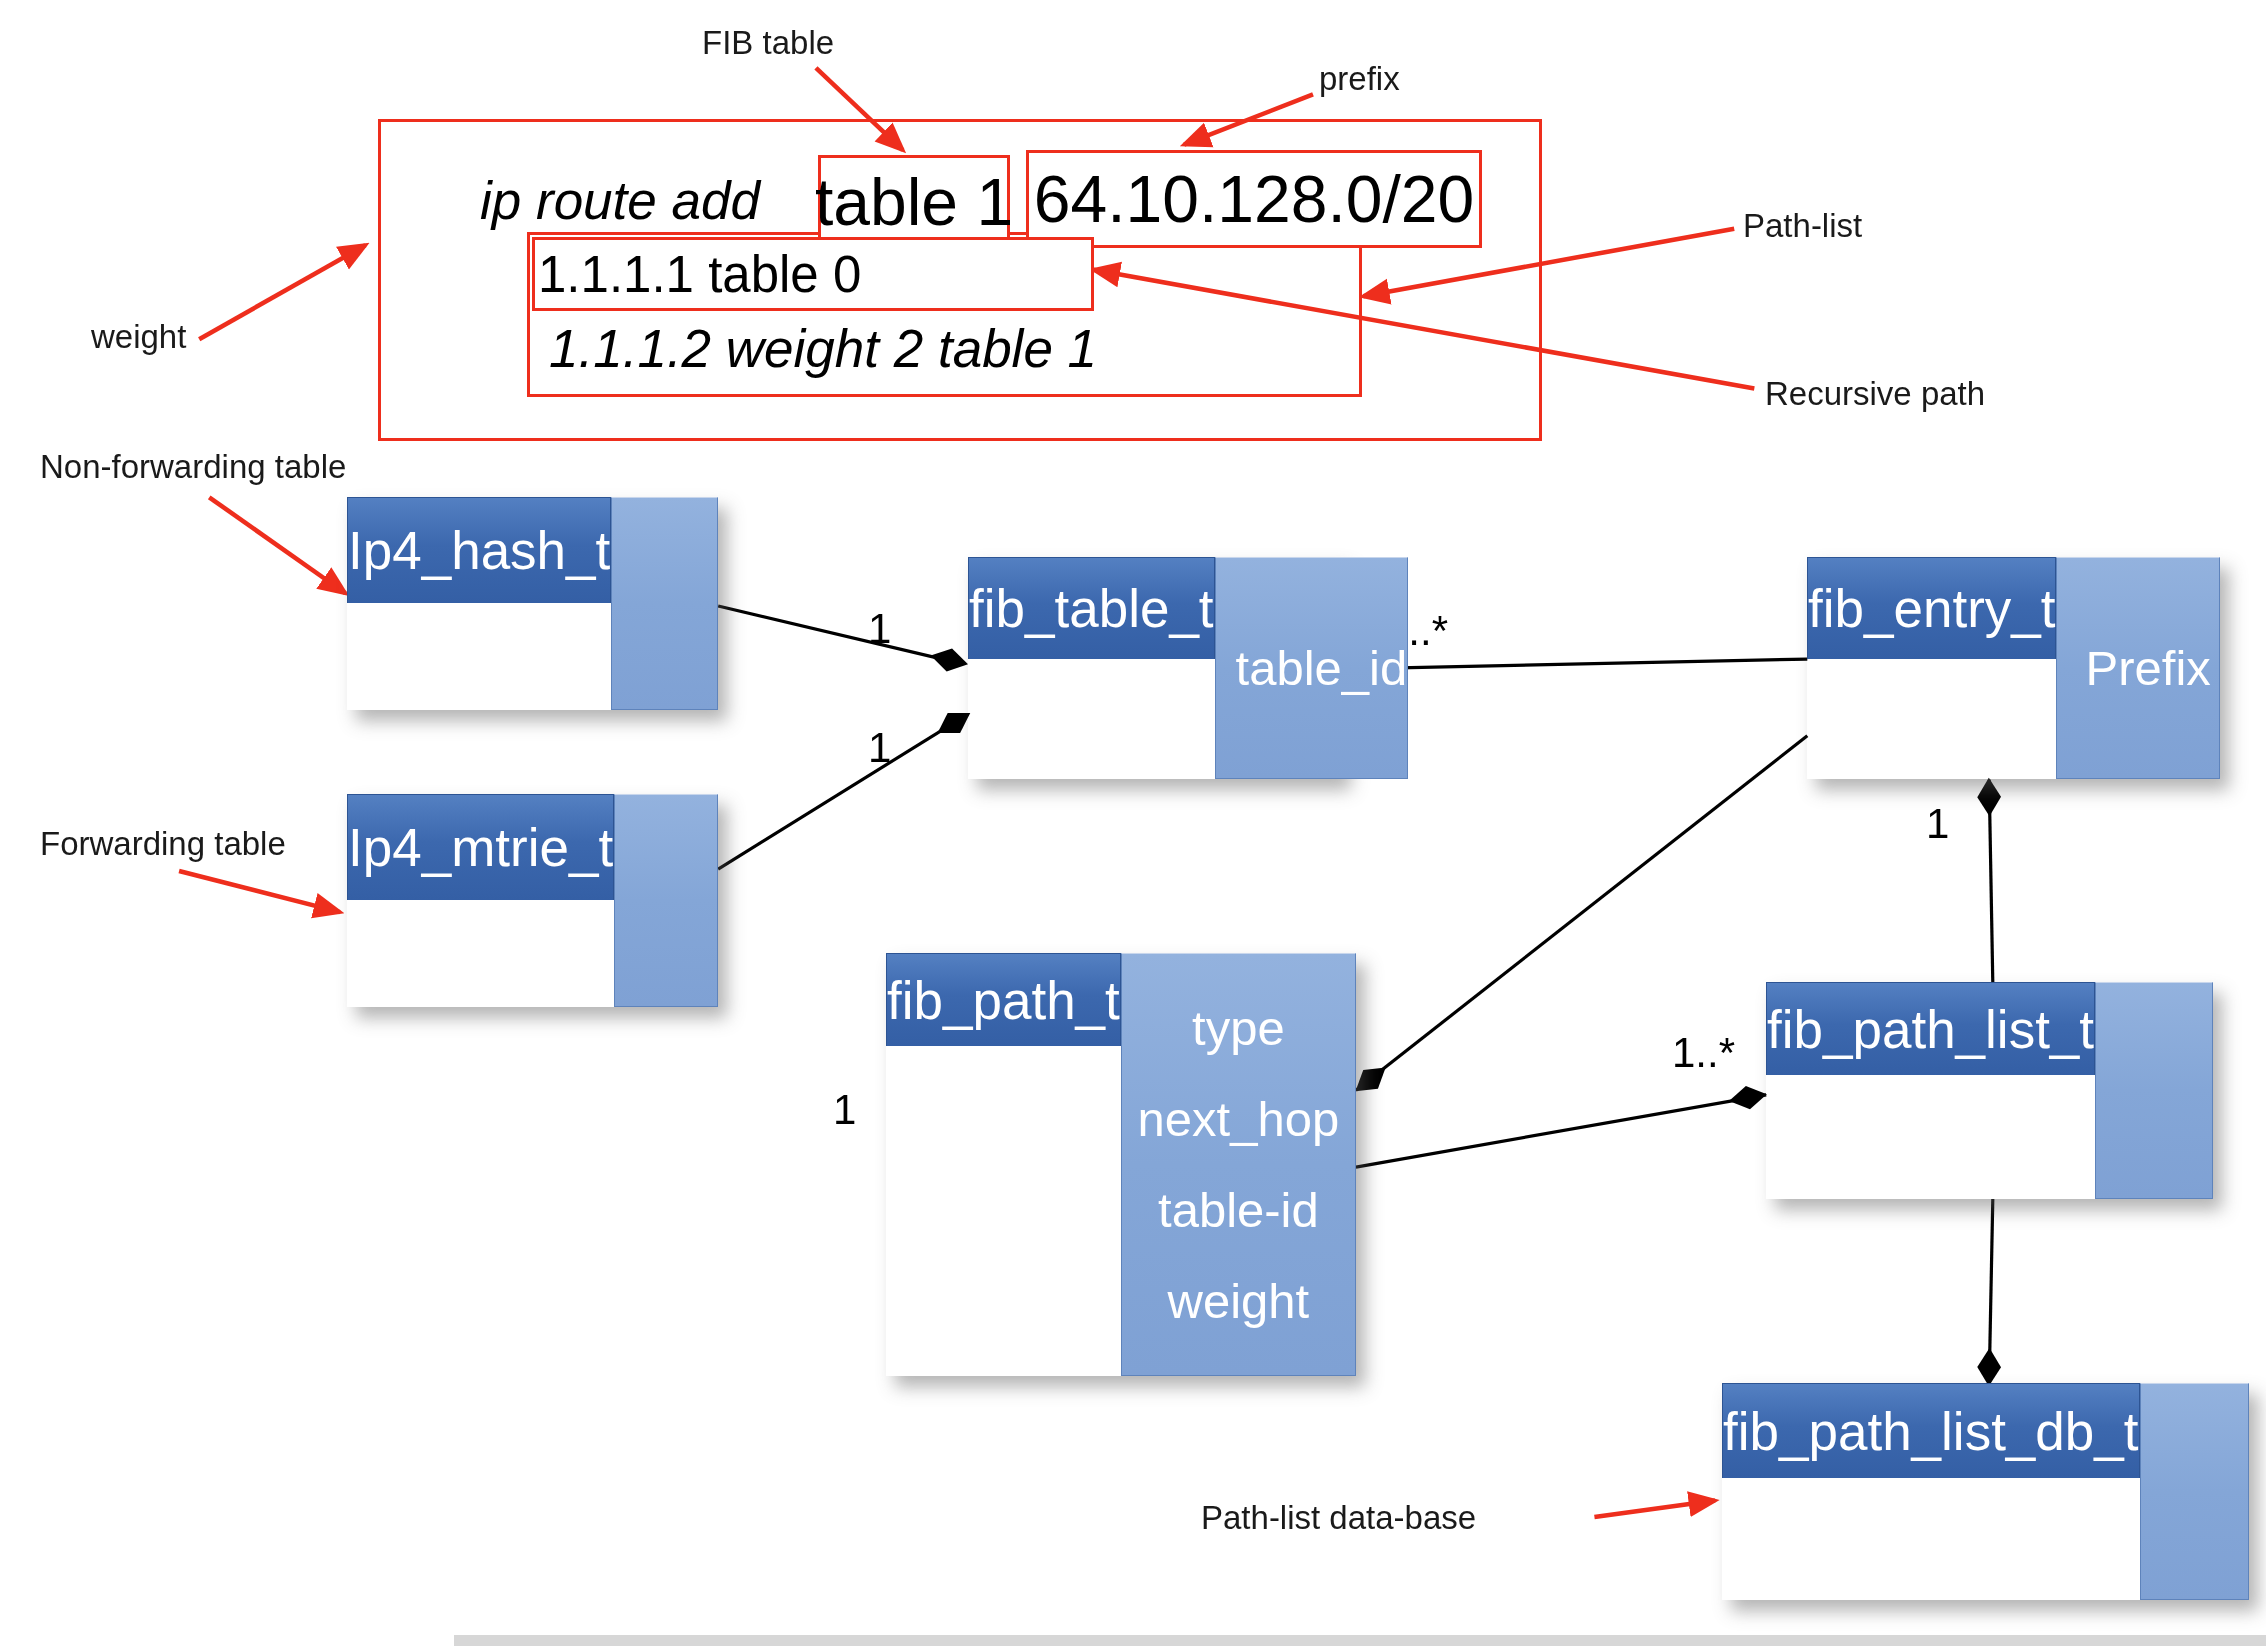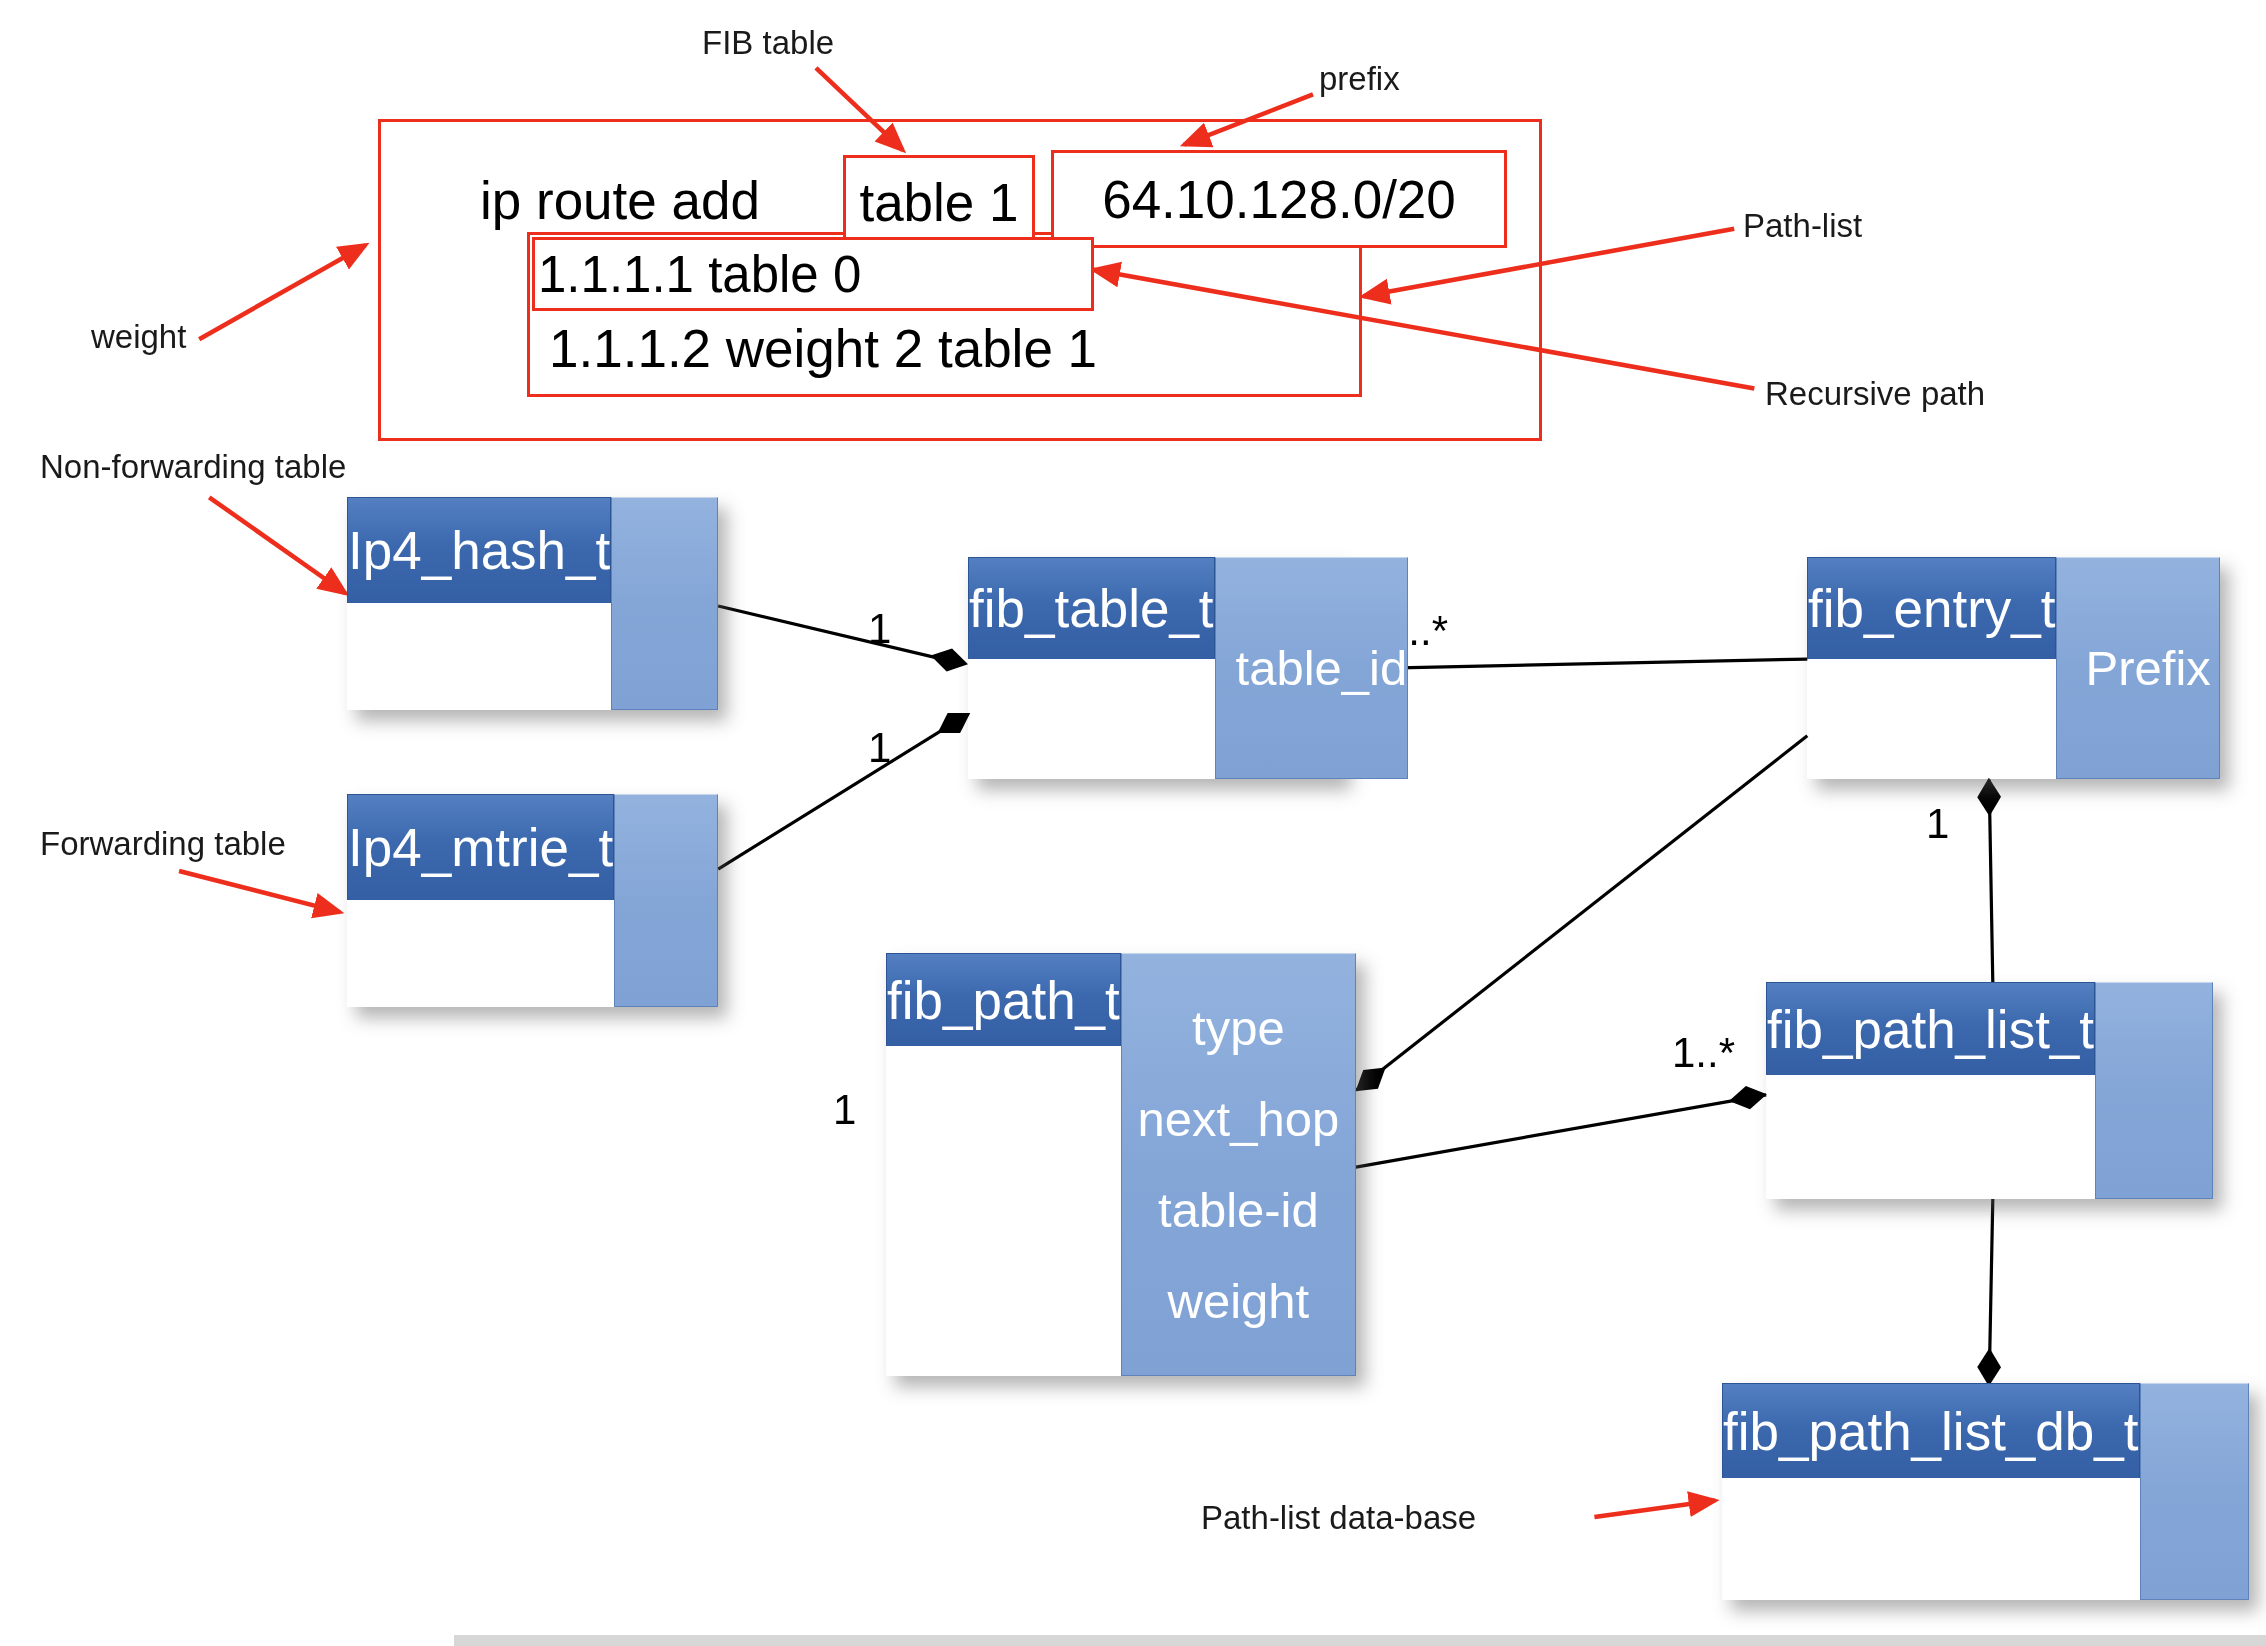--- a/index.html
+++ b/index.html
@@ -7,22 +7,22 @@
     position:relative; width:2266px; height:1647px; background:#ffffff;
     font-family:"Liberation Sans", sans-serif; overflow:hidden;
   }
   .layer { position:absolute; left:0; top:0; }
 
   .ann-label { position:absolute; font-size:33px; color:#1a1a1a; white-space:nowrap; }
   .mult-label { position:absolute; font-size:42px; color:#000000; white-space:nowrap; }
 
   .red-box { position:absolute; border:3.7px solid #ee2e1d; }
   .white-bg { background:#ffffff; }
-  .route-text { position:absolute; font-size:53px; color:#000000; white-space:nowrap; }
-  .boxed-text { display:flex; align-items:center; justify-content:center; font-size:53px; color:#000000; white-space:nowrap;margin-left:25px; }
+  .route-text { position:absolute; font-size:53px; color:#000000; white-space:nowrap;font-style:italic; }
+  .boxed-text { display:flex; align-items:center; justify-content:center; font-size:66px; color:#000000; white-space:nowrap; }
   .left-text { display:flex; align-items:center; justify-content:flex-start; padding-left:3px; font-size:51px; color:#000000; white-space:nowrap; }
 
   .uml-class {
     position:absolute; display:flex; flex-direction:row;
     box-shadow:9.1px 11px 16.4px rgba(90,90,90,0.45);
   }
   .uml-class .hd {
     flex:none; display:flex; align-items:center; justify-content:center;
     color:#ffffff; font-size:53px;
     background:linear-gradient(180deg,#5480c2 0%,#3c68ae 45%,#345fa5 100%);

